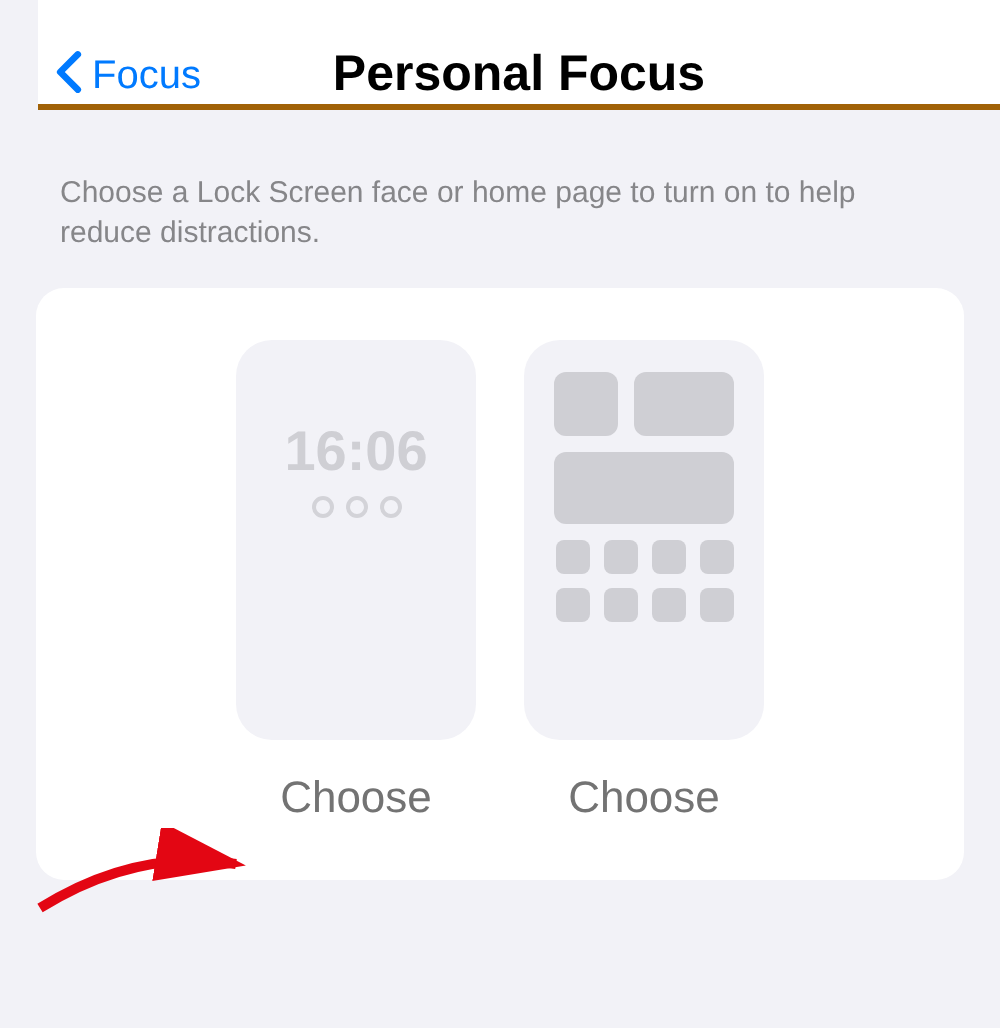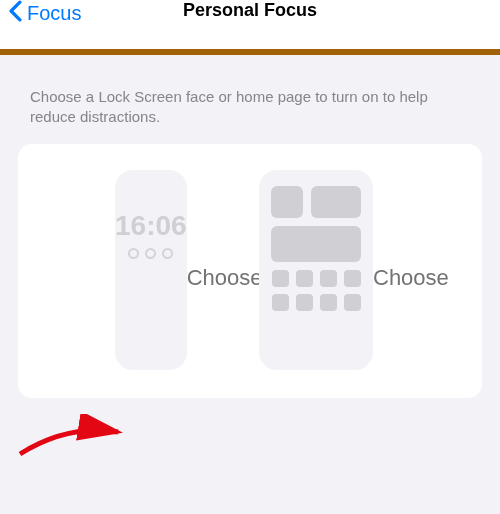--- a/index.html
+++ b/index.html
@@ -11,42 +11,43 @@
     body {
       width: 500px;
       height: 514px;
       background: #f2f2f7;
       position: relative;
     }
     .nav-bar {
       height: 55px;
       background: #fff;
       display: flex;
-      align-items: flex-start;
+      align-items: flex-end;
       position: relative;
-      border-bottom: 6px solid #a16207;
+      border-bottom: 3px solid #a16207;
+      margin-left: 19px;
     }
     .back-container {
       display: flex;
       align-items: center;
       position: absolute;
       left: 8px;
       gap: 4px;
     }
     .chevron-left {
       color: #007aff;
     }
     .back-label {
       color: #007aff;
       font-size: 20px;
     }
     .title {
       width: 100%;
       text-align: center;
-      font-size: 18px;
+      font-size: 25px;
       font-weight: 600;
       color: #000;
     }
     .section-header {
       padding: 28px 30px 6px 30px;
     }
     .section-title {
       font-size: 15px;
       font-weight: 400;
       color: #3c3c43;
@@ -64,21 +65,21 @@
       border-radius: 14px;
       padding: 26px 18px 28px 18px;
     }
     .previews {
       display: flex;
       justify-content: center;
       gap: 18px;
     }
     .preview-col {
       display: flex;
-      flex-direction: row;
+      flex-direction: column;
       align-items: center;
       width: 126px;
     }
     .preview-tile {
       width: 120px;
       height: 200px;
       background: #f2f2f7;
       border-radius: 18px;
       display: flex;
       flex-direction: column;

